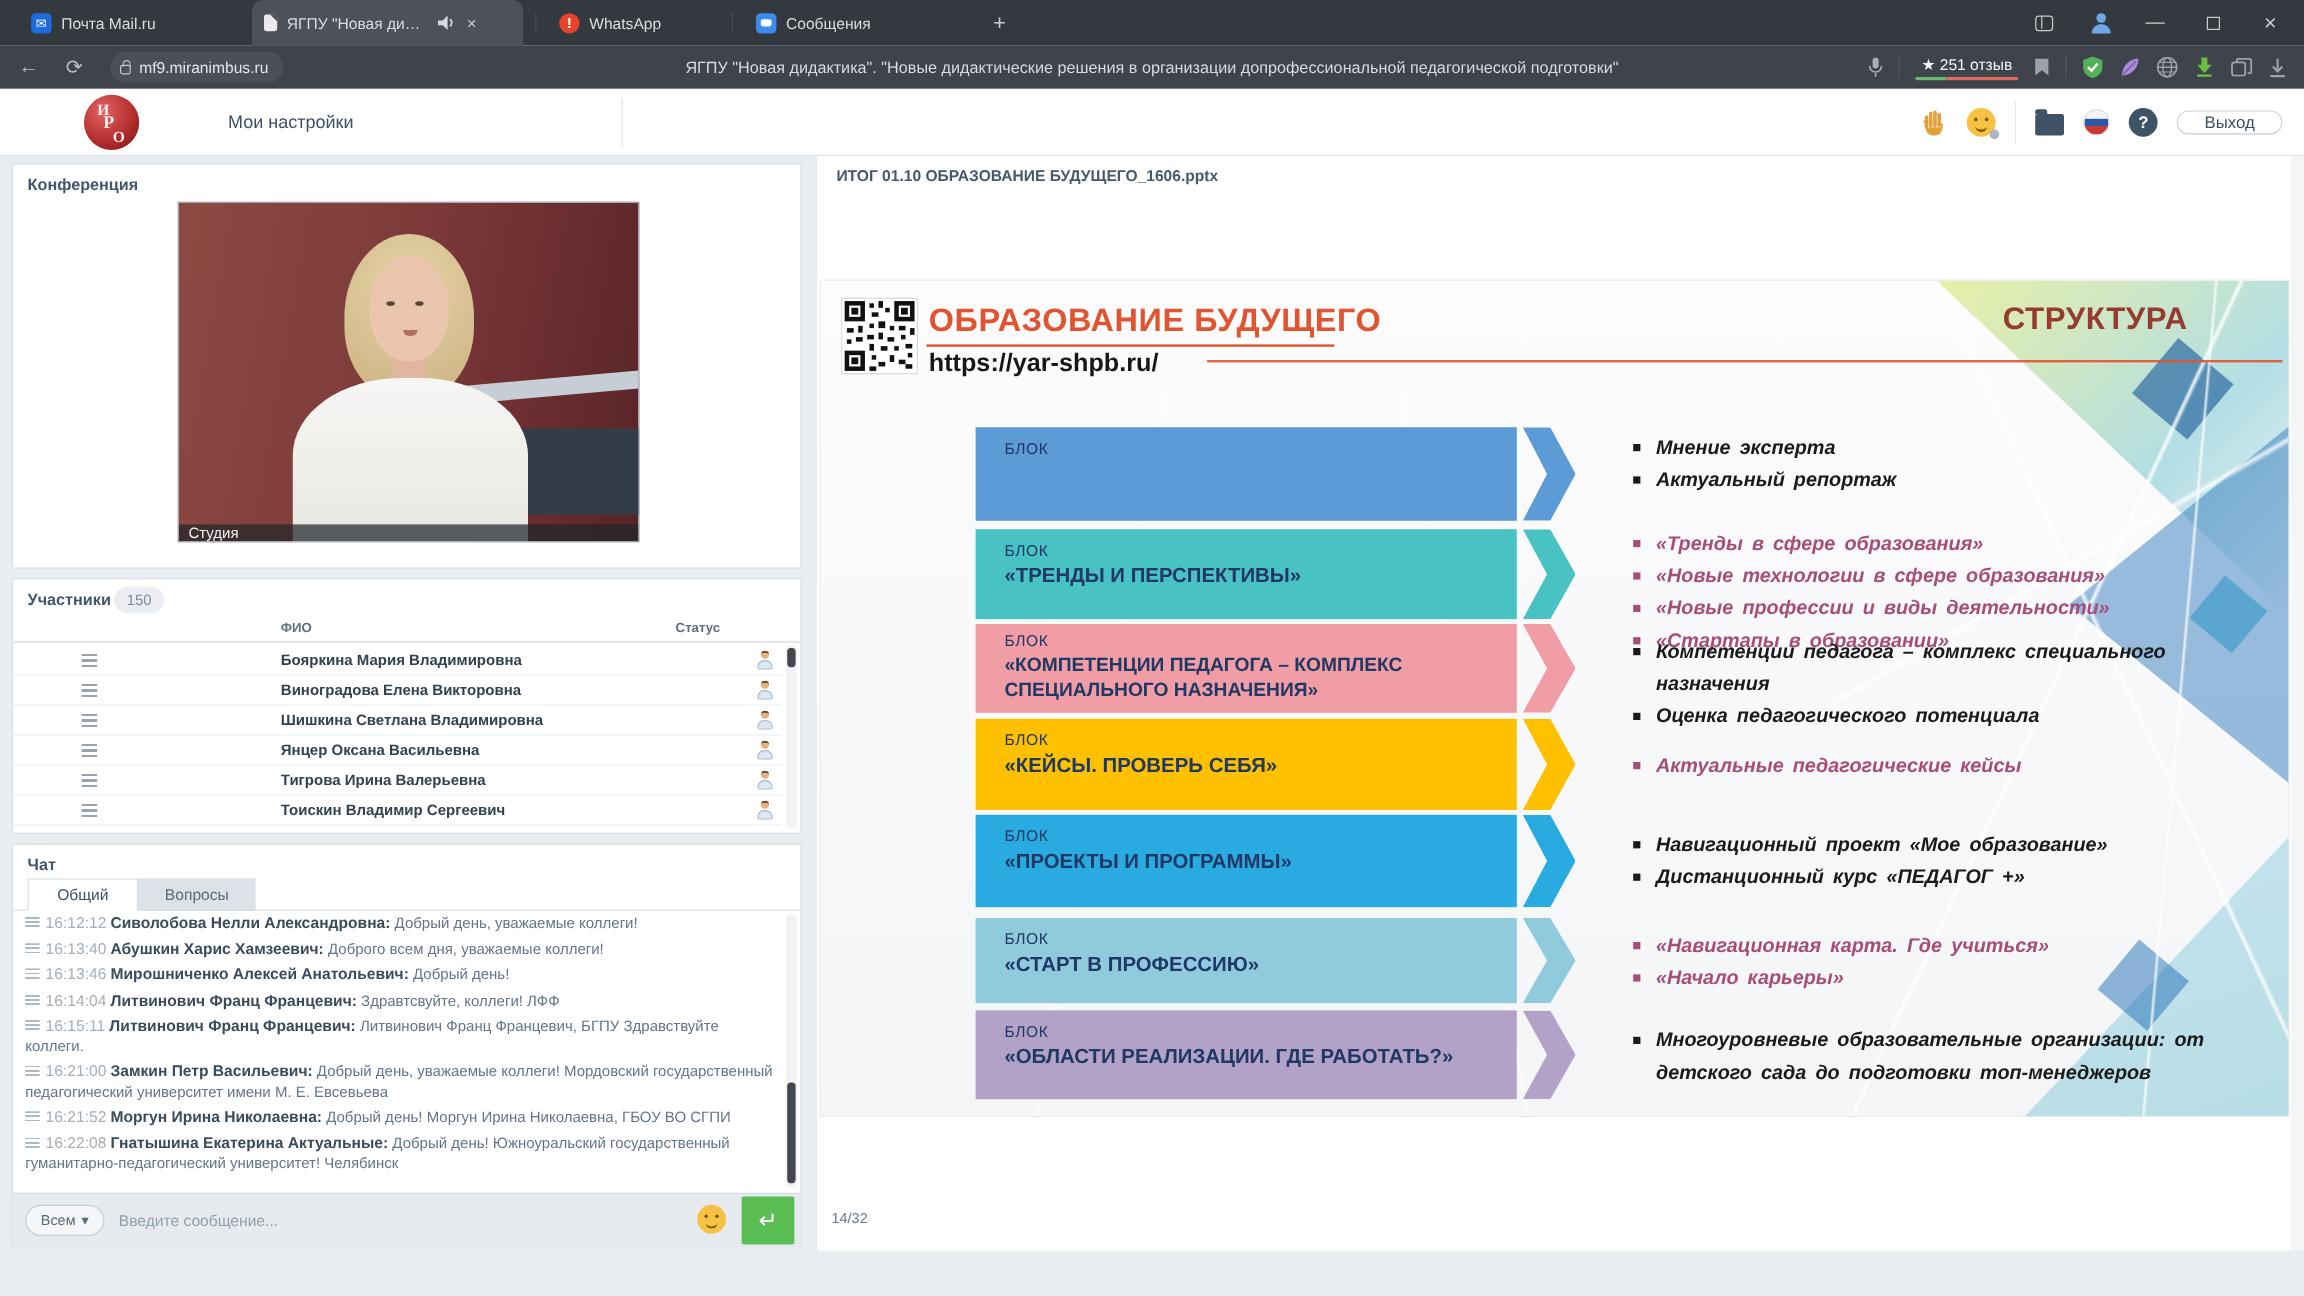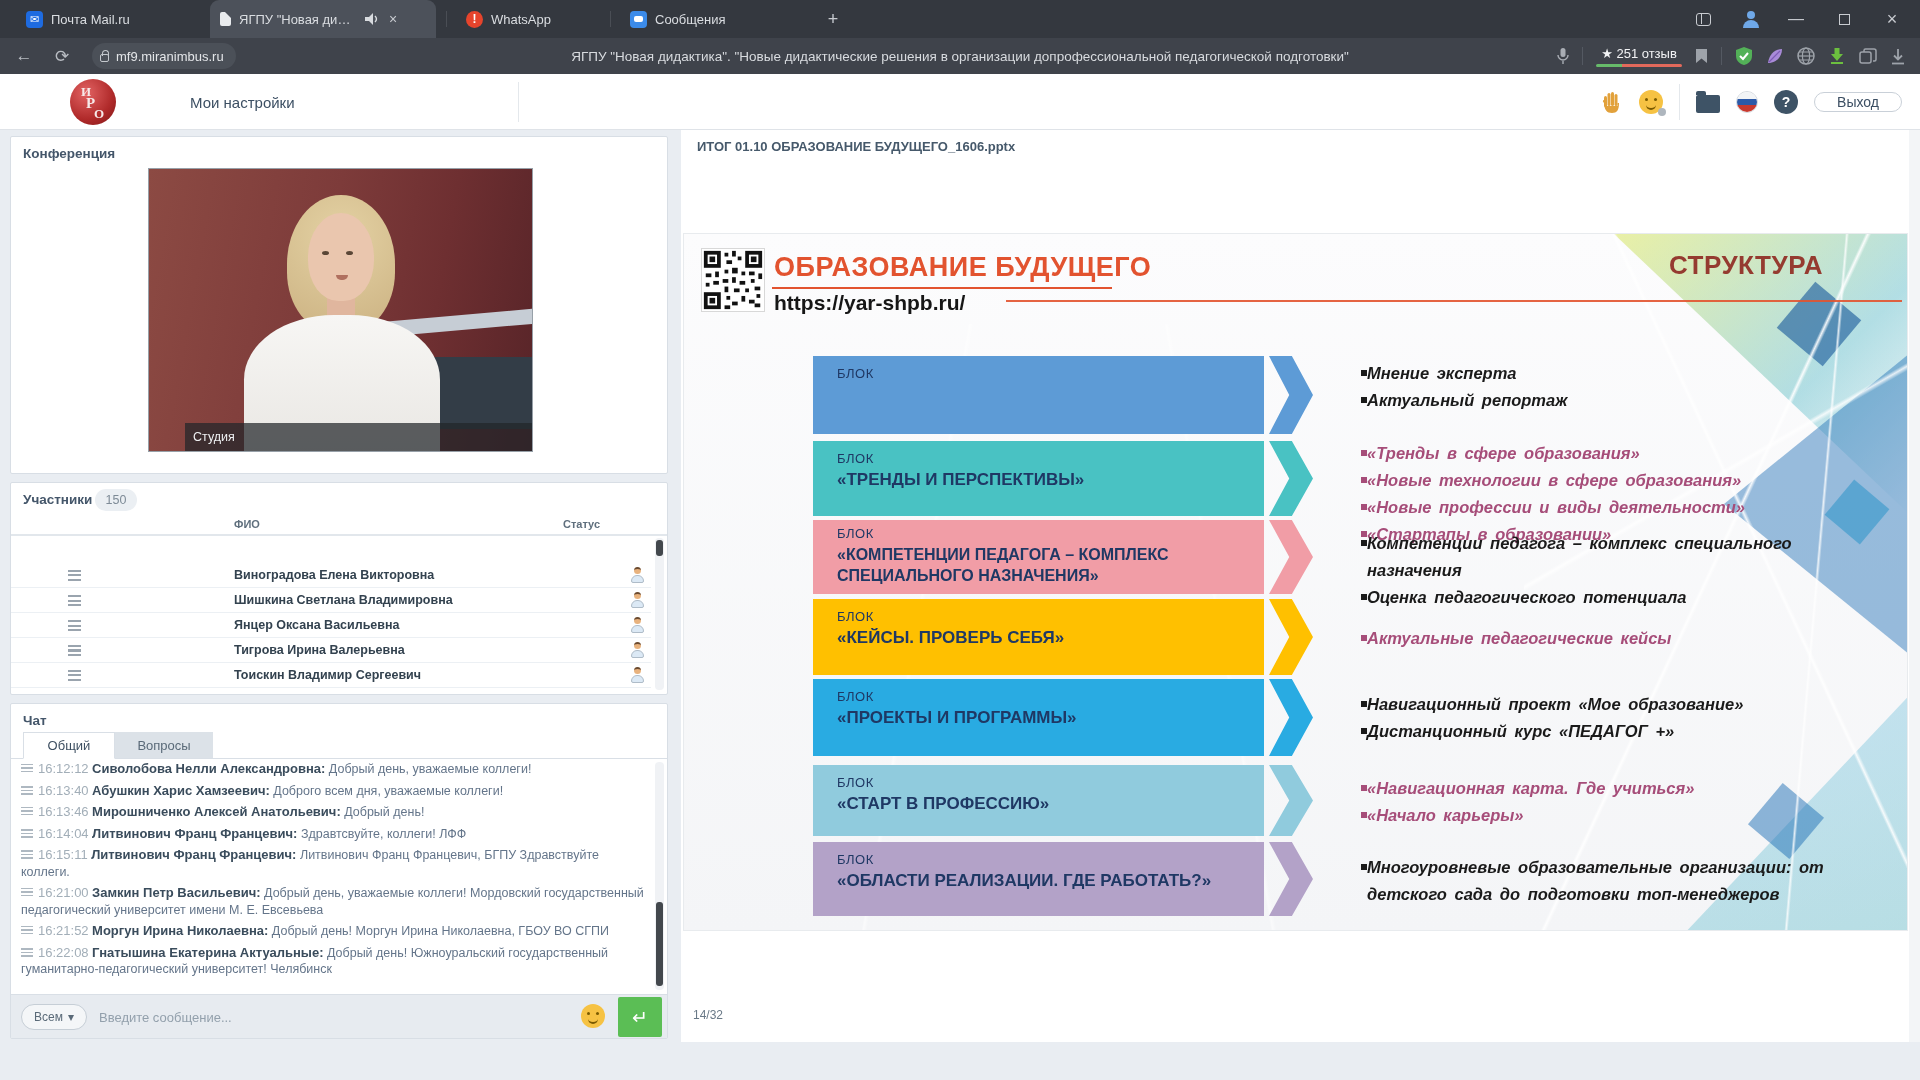--- a/index.html
+++ b/index.html
@@ -67,21 +67,21 @@
 
   .video { position:absolute; left:137px; top:31px; width:385px; height:284px; background:linear-gradient(100deg,#8C4A43 0%, #7D3B3A 45%, #6E2F31 72%, #572428 100%); overflow:hidden; border:1px solid #97A0A8; }
   .v-stripe { position:absolute; left:190px; top:148px; width:200px; height:15px; background:#C6CDD5; transform:rotate(-5deg); }
   .v-monitor { position:absolute; right:-10px; bottom:22px; width:130px; height:72px; background:#333D47; transform:skewX(-8deg); }
   .v-hair { position:absolute; left:138px; top:26px; width:108px; height:138px; background:radial-gradient(circle at 50% 30%, #E4D2A4, #CBB181); border-radius:50% 50% 44% 44%; }
   .v-face { position:absolute; left:159px; top:44px; width:66px; height:88px; background:#EAC6AE; border-radius:50% 50% 46% 46%; }
   .v-eye { position:absolute; top:38px; width:7px; height:4px; border-radius:50%; background:#5a4636; }
   .v-mouth { position:absolute; left:28px; top:62px; width:12px; height:5px; border-radius:0 0 8px 8px; background:#B0705F; }
   .v-neck { position:absolute; left:178px; top:125px; width:28px; height:26px; background:#E0B69E; }
   .v-body { position:absolute; left:95px; top:146px; width:196px; height:140px; background:linear-gradient(180deg,#F7F6F4,#E9E7E3); border-radius:46% 46% 0 0; }
-  .v-label { position:absolute; left:0; bottom:0; width:100%; height:28px; background:rgba(33,37,41,.72); color:#EFF1F3; font-size:12.5px; display:flex; align-items:center; padding-left:8px;margin-left:36px; }
+  .v-label { position:absolute; left:0; bottom:0; width:100%; height:14px; background:rgba(33,37,41,.72); color:#EFF1F3; font-size:12.5px; display:flex; align-items:center; padding-left:8px; }
 
   .badge { position:absolute; left:84px; top:6px; min-width:42px; height:22px; border-radius:11px; background:#EBEFF3; color:#7E8B97; font-size:12.5px; display:flex; align-items:center; justify-content:center; padding:0 10px; }
   .thead { position:absolute; left:0; top:33px; width:656px; height:20px; border-bottom:2px solid #E2E7EC; font-size:11px; font-weight:bold; color:#5F6F7D; }
   .prow { position:absolute; left:0; width:640px; height:25px; border-bottom:1px solid #ECF0F4; }
   .hamb { position:absolute; left:57px; top:7px; width:13px; height:11px; background:repeating-linear-gradient(180deg,#9AA4AE 0 2px, transparent 2px 4.5px); }
   .pname { position:absolute; left:223px; top:5px; font-size:12.5px; font-weight:bold; color:#33424F; }
   .person-ic { position:absolute; left:619px; top:4px; width:15px; height:17px; }
   .person-ic .hd { position:absolute; left:4px; top:0; width:7px; height:7px; border-radius:50%; background:#E8B27D; border-top:2px solid #6b4a2f; }
   .person-ic .bd { position:absolute; left:1px; top:8px; width:13px; height:8px; border-radius:6px 6px 2px 2px; background:#DCE9F5; border:1px solid #AFBCC8; }
   .sbar-track { position:absolute; width:9px; background:#F0F2F5; border-radius:4px; }
@@ -117,21 +117,21 @@
   .s-url { position:absolute; left:90px; top:57px; font-size:21px; font-weight:bold; color:#161616; }
   .s-line { position:absolute; left:322px; top:66px; width:896px; height:2px; opacity:.9; }
   .s-corner { position:absolute; right:84px; top:16px; font-size:26px; font-weight:bold; color:#953B30; letter-spacing:.5px; }
 
   .blk { position:absolute; left:129px; width:451px; padding:10px 0 0 24px; color:#1F3864; }
   .blk .k { font-size:13px; letter-spacing:.5px; }
   .blk .t { font-size:17px; font-weight:bold; line-height:21px; margin-top:3px; padding-right:40px; }
   .arr { position:absolute; left:585px; width:44px; clip-path:polygon(0% 0%, 52% 0%, 100% 50%, 52% 100%, 0% 100%, 46% 50%); }
 
   .bgrp { position:absolute; left:677px; width:525px; font-size:16.5px; font-weight:bold; font-style:italic; line-height:27px; word-spacing:3px; }
-  .bi { display:flex; gap:0; }
+  .bi { display:flex; gap:13px; }
   .bi .sq { flex:0 0 6px; width:6px; height:6px; margin-top:10px; background:currentColor; }
 
   
   .taskbar { position:absolute; left:0; top:1099px; width:1528px; height:38px; background:#b91c1c; }
   .startbtn { position:absolute; left:14px; top:11px; width:17px; height:17px; display:grid; grid-template-columns:8px 8px; grid-template-rows:8px 8px; gap:1px; }
   .startbtn div { background:#DFE1E4; }
   .tsearch { position:absolute; left:48px; top:5px; width:322px; height:28px; background:#3A3D44; border:1px solid #797C82; display:flex; align-items:center; gap:9px; padding-left:10px; }
   .mag { width:10px; height:10px; border:1.7px solid #D9DBDE; border-radius:50%; position:relative; }
   .mag::after { content:""; position:absolute; left:8px; top:8px; width:5px; height:1.7px; background:#D9DBDE; transform:rotate(45deg); }
   .tsearch input { border:none; background:transparent; color:#E4E6E9; font-size:13px; width:260px; font-family:"Liberation Sans",sans-serif; }
@@ -313,20 +313,28 @@
     </div>
   </div>
 
   <div class="panel" style="top:482px;height:213px">
     <div class="ptitle">Участники</div>
     <div class="badge">150</div>
     <div class="thead">
       <span style="position:absolute;left:223px;top:2px">ФИО</span>
       <span style="position:absolute;left:552px;top:2px">Статус</span>
     </div>
+    <div class="prow" style="top:55px">
+        <span class="hamb"></span>
+        <span class="pname">Бояркина Мария Владимировна</span>
+        <span class="person-ic">
+          <span class="hd"></span>
+          <span class="bd"></span>
+        </span>
+      </div>
     <div class="prow" style="top:80px">
         <span class="hamb"></span>
         <span class="pname">Виноградова Елена Викторовна</span>
         <span class="person-ic">
           <span class="hd"></span>
           <span class="bd"></span>
         </span>
       </div>
     <div class="prow" style="top:105px">
         <span class="hamb"></span>

